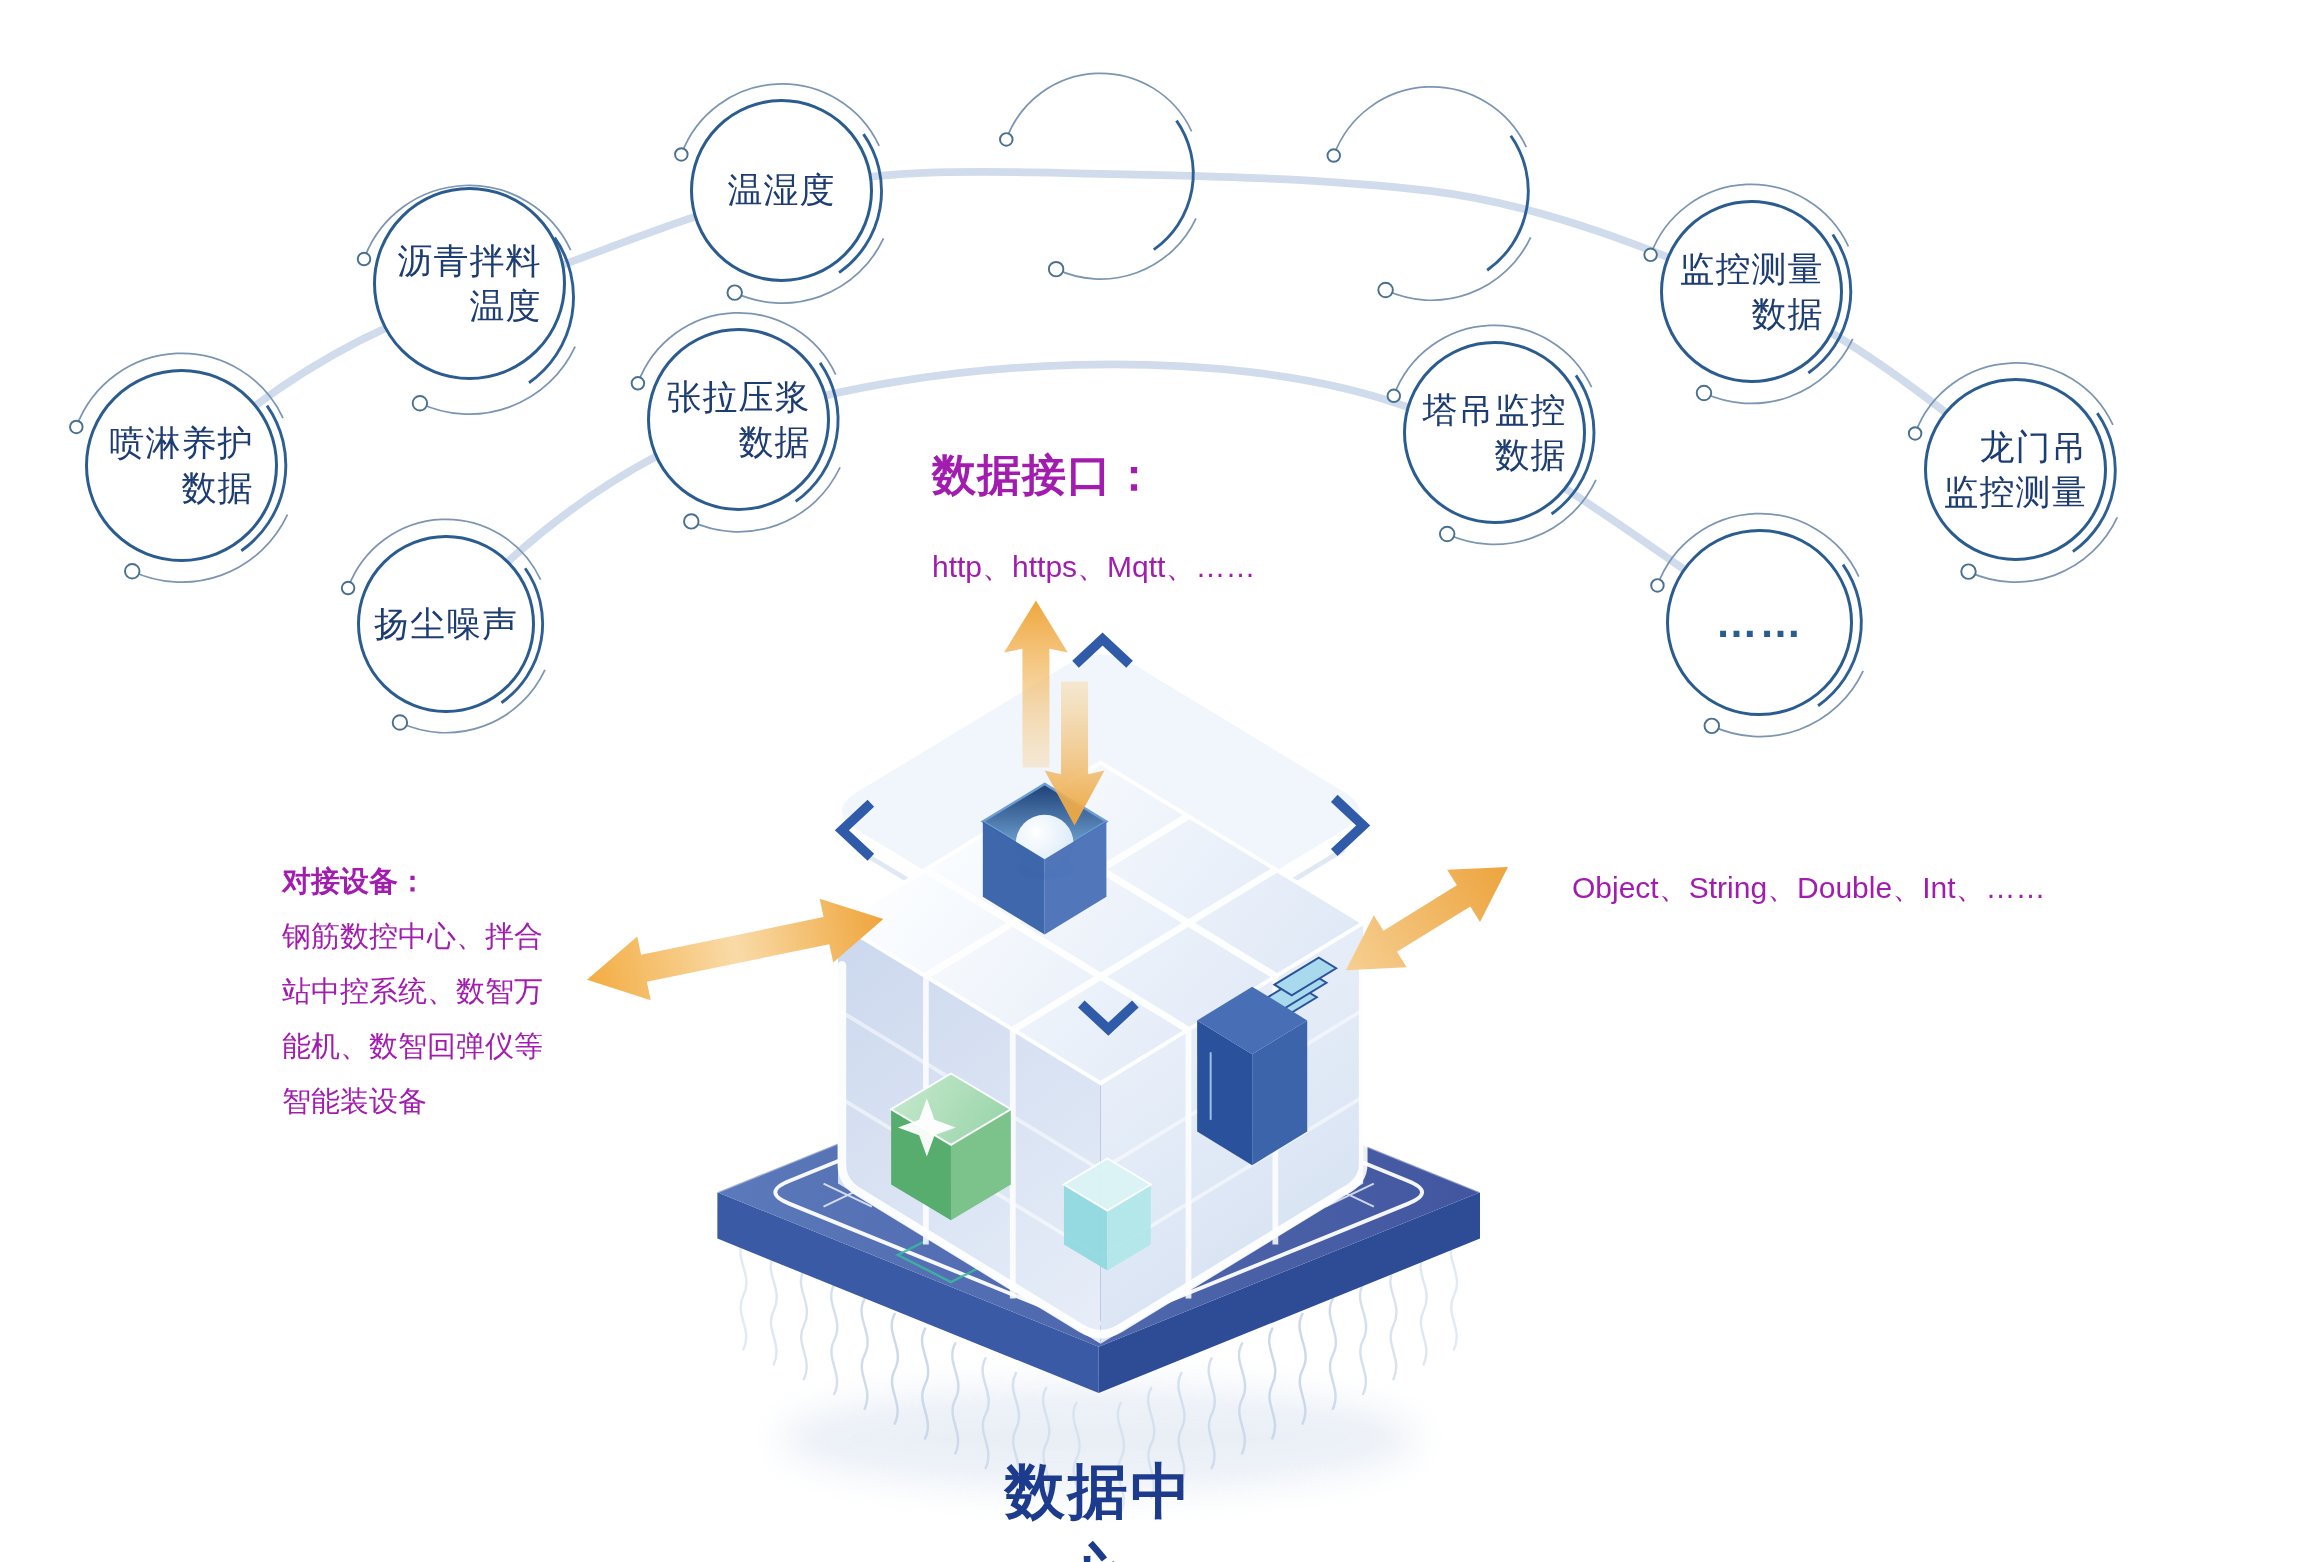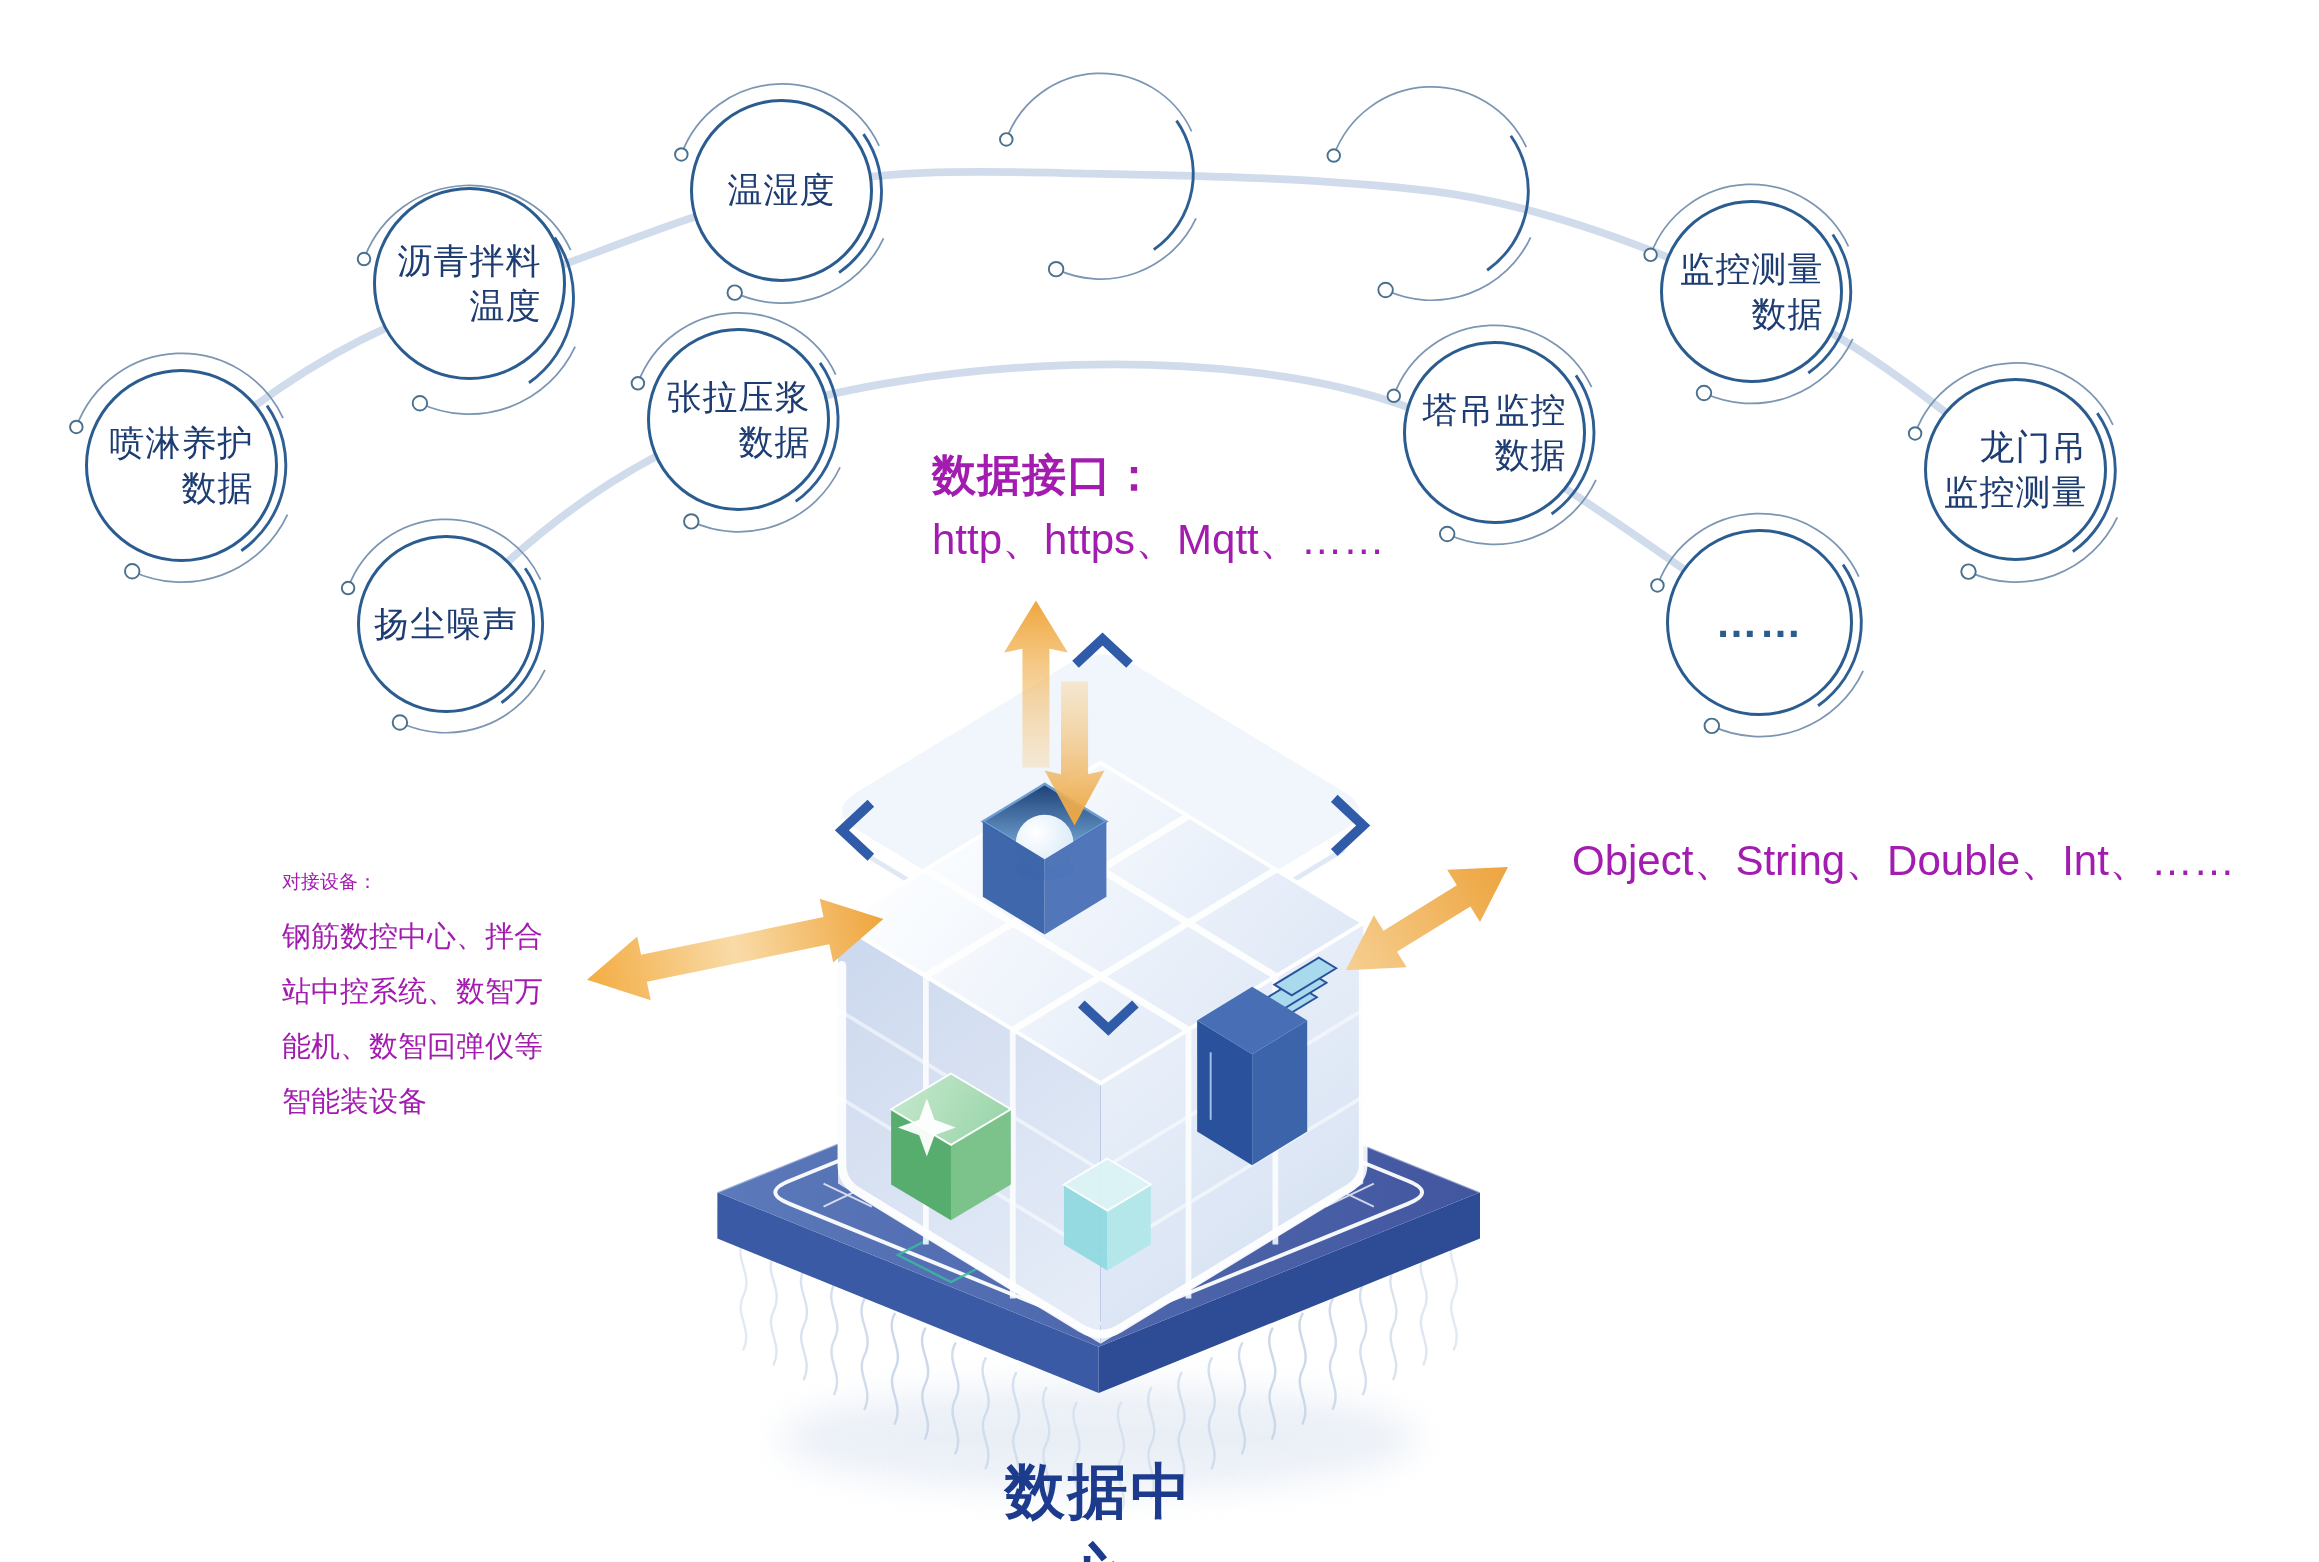--- a/index.html
+++ b/index.html
@@ -7,22 +7,22 @@
          font-family:"Liberation Sans",sans-serif;}
   .layer{position:absolute;left:0;top:0;width:2319px;height:1562px;z-index:1;}
   .node{position:absolute;box-sizing:border-box;border:3.4px solid #2b5c90;border-radius:50%;
         background:#ffffff;display:flex;align-items:center;justify-content:center;
         text-align:right;z-index:2;}
   .node-label{white-space:pre-line;font-size:35px;line-height:1.28;color:#1d3c72;
         font-weight:500;letter-spacing:1px;}
   .node-label.dots{font-size:42px;font-weight:700;letter-spacing:1.9px;color:#2b5c90;}
   .anno{position:absolute;z-index:3;color:#a21caf;}
   .anno .t{display:block;font-size:44px;font-weight:700;letter-spacing:1px;}
-  .anno .v{display:block;font-size:42px;font-weight:500;margin-top:7px;white-space:pre-line;text-align:center;}
-  .anno-devices .t2{display:block;font-size:19px;line-height:55px;font-weight:400;}
+  .anno .v{display:block;font-size:30px;font-weight:500;margin-top:42px;white-space:pre-line;text-align:center;}
+  .anno-devices .t2{display:block;font-size:29px;line-height:55px;font-weight:700;}
   .anno-devices .v2{display:block;font-size:29px;line-height:55px;font-weight:500;white-space:pre-line;}
   .center-title{position:absolute;left:980px;top:1452px;width:238px;z-index:3;
         text-align:center;font-size:60px;font-weight:700;color:#1d3b8d;letter-spacing:2.9px;}
 </style>
 </head>
 <body>
 
 <div class="stage">
 
   <svg class="layer" viewBox="0 0 2402 1618">

